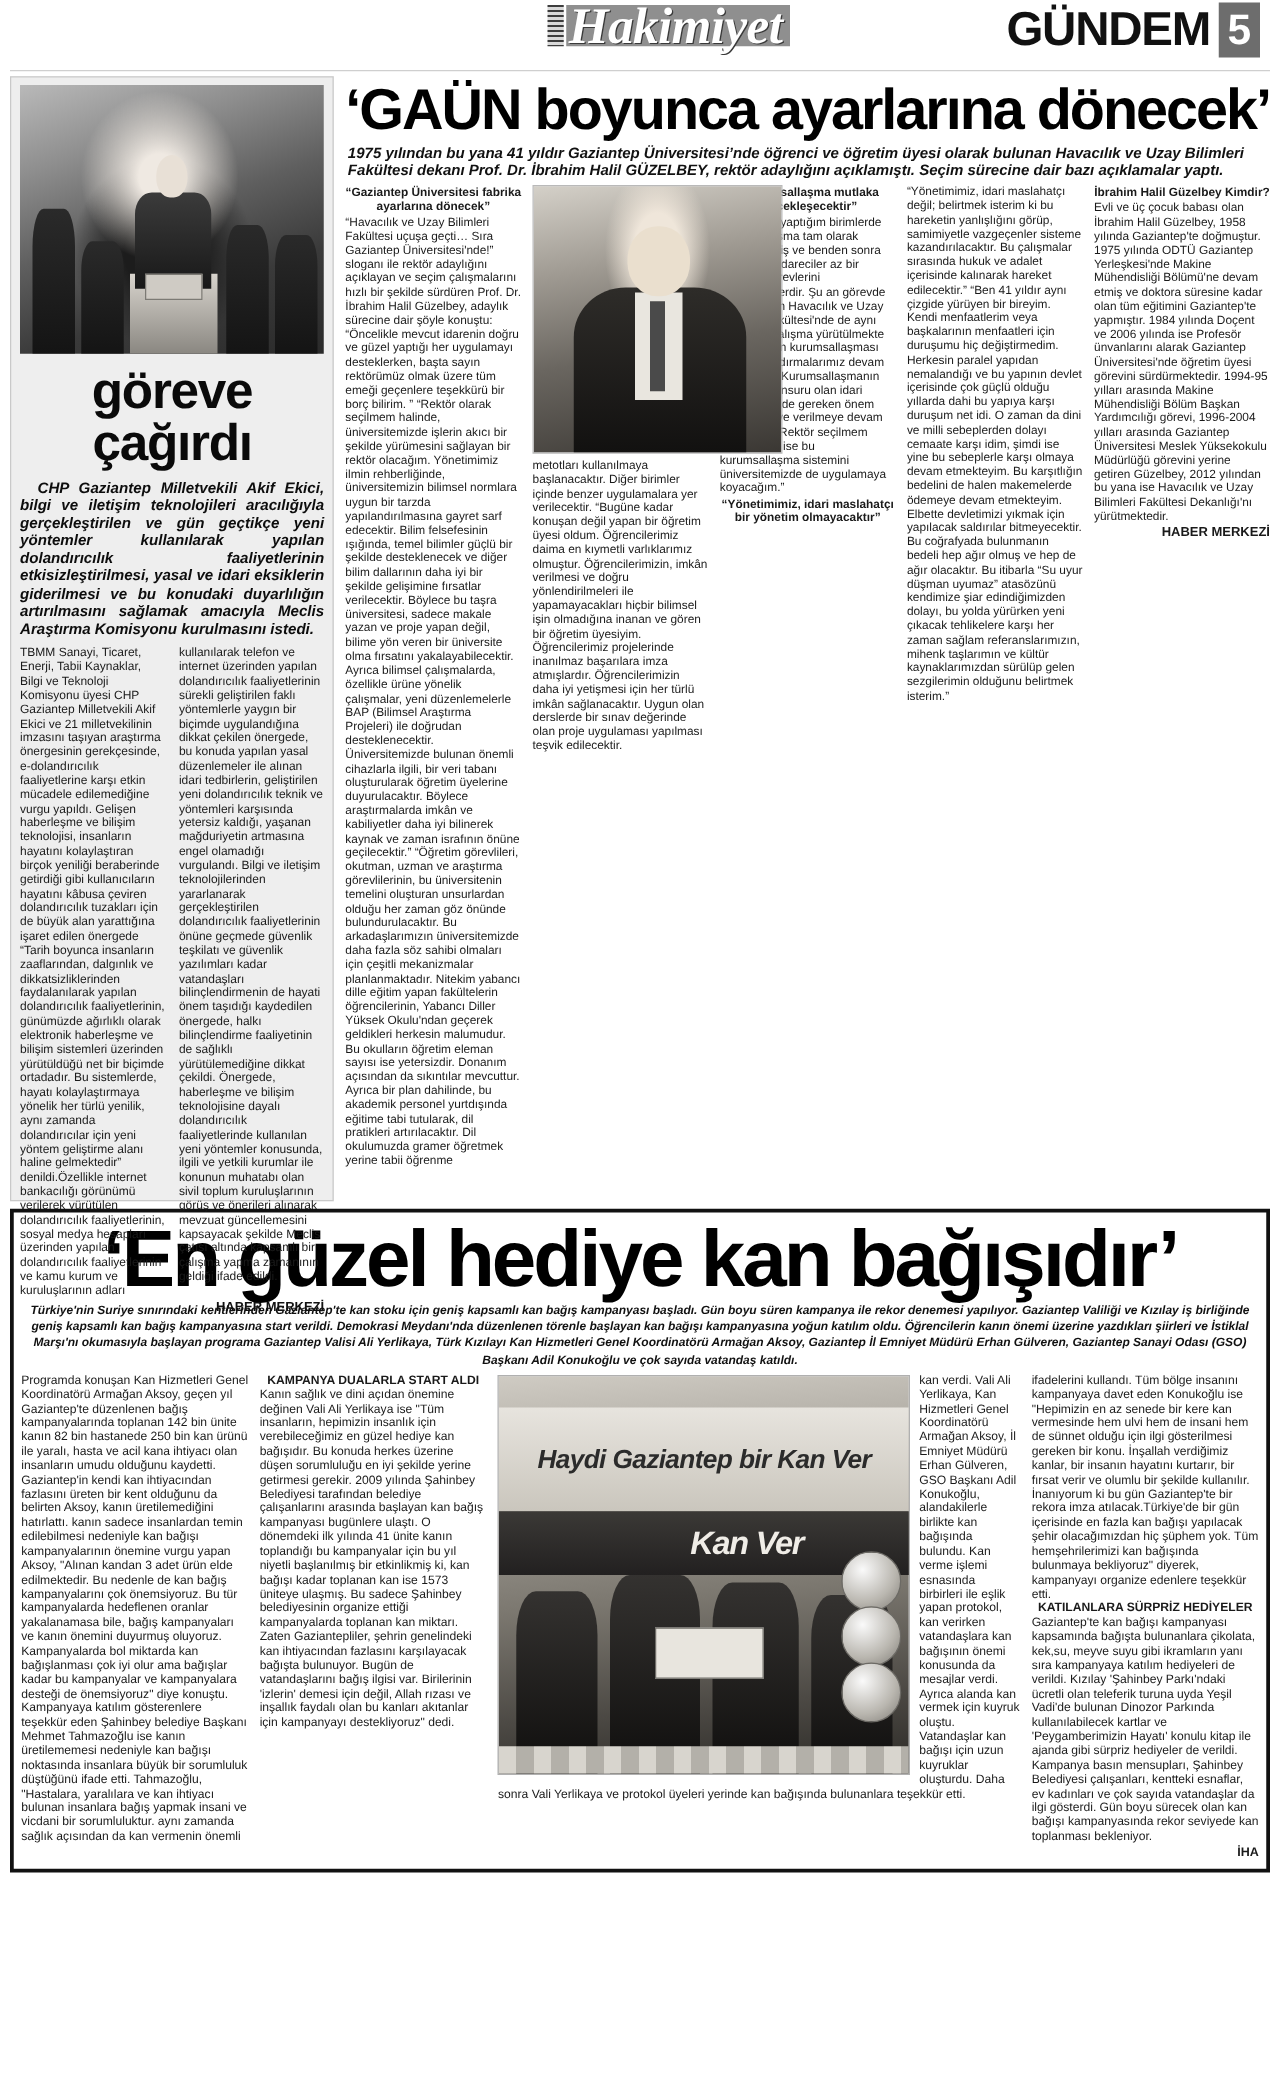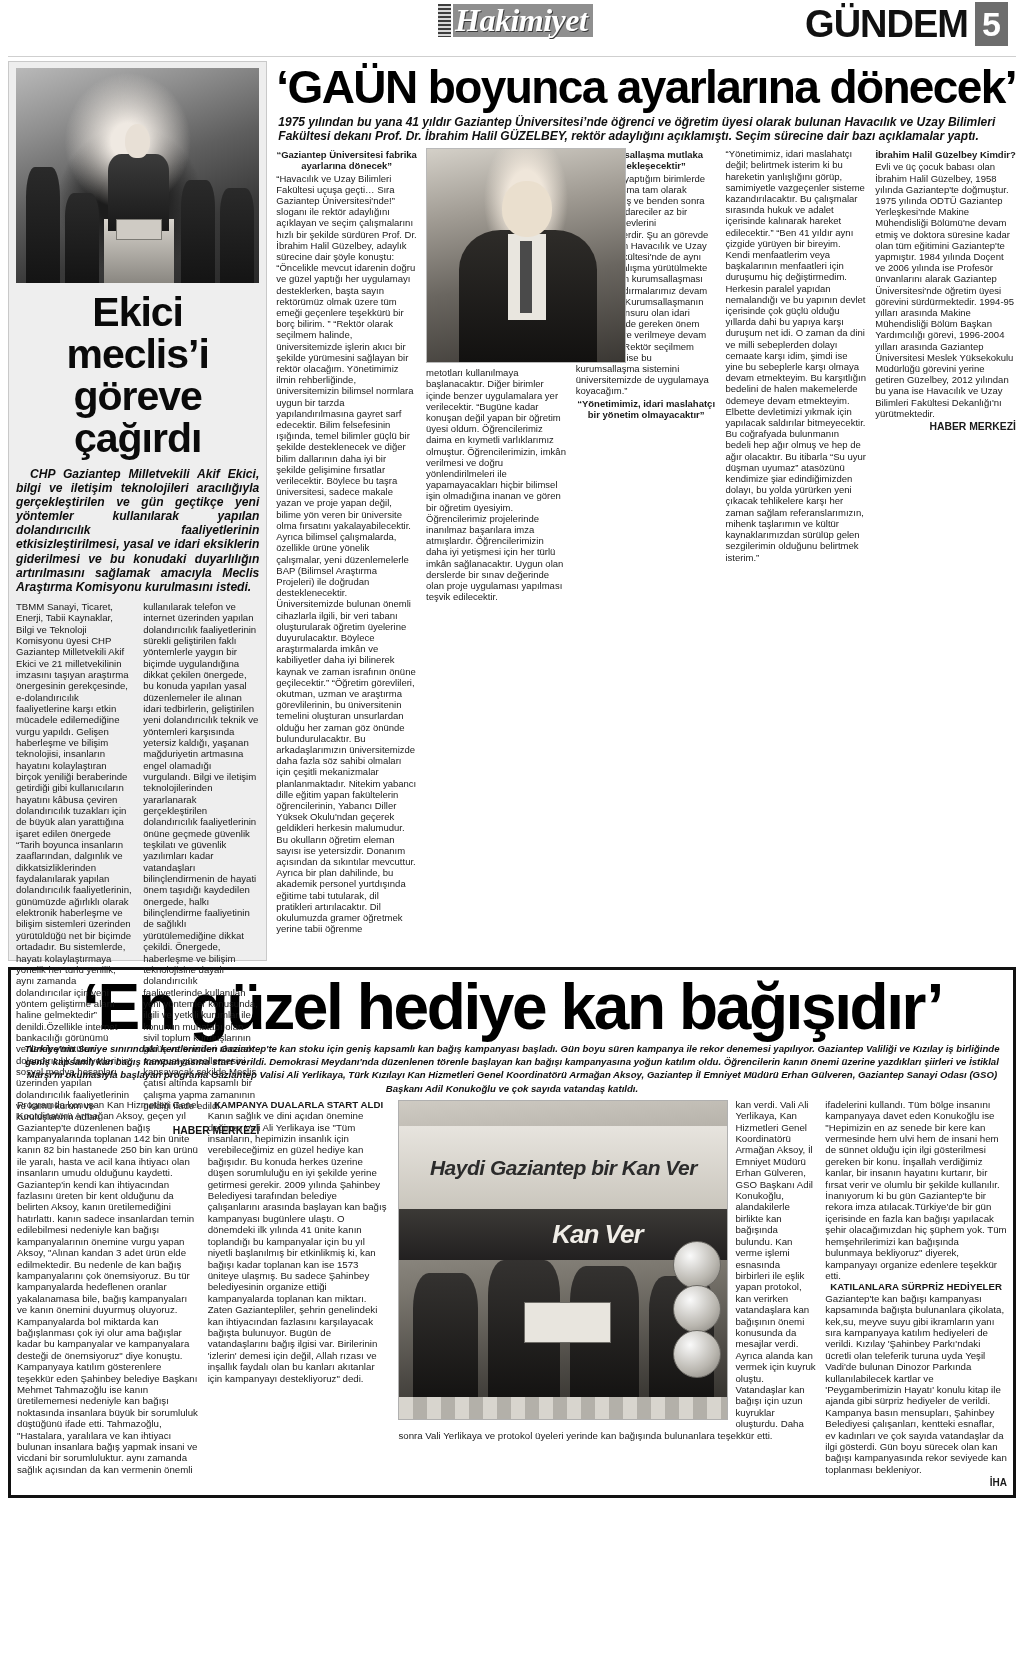--- a/index.html
+++ b/index.html
@@ -33,21 +33,21 @@
     position:absolute;left:430px;top:4px;
     display:flex;align-items:center;
   }
   .mh-logo-bars{
     width:13px;height:33px;margin-right:2px;
     background:repeating-linear-gradient(to bottom,#3d3d3d 0 2px,#d9d9d9 2px 4px);
   }
   .mh-logo-text{
     background:#8f8f8f;color:#fff;
     font-family:"Liberation Serif", serif;
-    font-weight:bold;font-style:italic;font-size:32px;
+    font-weight:bold;font-style:italic;font-size:41px;
     line-height:33px;padding:0 6px 0 2px;
     letter-spacing:-.5px;
     text-shadow:1px 1px 0 #3a3a3a;
   }
   .mh-right{position:absolute;right:8px;top:2px;display:flex;align-items:center;}
   .mh-gundem{
     font-family:"Liberation Sans", sans-serif;
     font-weight:bold;font-size:38px;letter-spacing:-1px;line-height:40px;
     color:#111;margin-right:7px;
   }
@@ -241,21 +241,20 @@
         <div class="fig f1"></div>
         <div class="fig f2"></div>
         <div class="fig f3"></div>
         <div class="fig f4"></div>
         <div class="podium"></div>
         <div class="torso"></div>
         <div class="head"></div>
         <div class="podium-label"></div>
       </div>
       <div class="head1">
-        <span>Ekici meclis’i</span>
         <span class="l2">göreve çağırdı</span>
       </div>
       <div class="lead1">CHP Gaziantep Milletvekili Akif Ekici, bilgi ve iletişim teknolojileri aracılığıyla gerçekleştirilen ve gün geçtikçe yeni yöntemler kullanılarak yapılan dolandırıcılık faaliyetlerinin etkisizleştirilmesi, yasal ve idari eksiklerin giderilmesi ve bu konudaki duyarlılığın artırılmasını sağlamak amacıyla Meclis Araştırma Komisyonu kurulmasını istedi.</div>
       <div class="two-col">
         <p>TBMM Sanayi, Ticaret, Enerji, Tabii Kaynaklar, Bilgi ve Teknoloji Komisyonu üyesi CHP Gaziantep Milletvekili Akif Ekici ve 21 milletvekilinin imzasını taşıyan araştırma önergesinin gerekçesinde, e-dolandırıcılık faaliyetlerine karşı etkin mücadele edilemediğine vurgu yapıldı. Gelişen haberleşme ve bilişim teknolojisi, insanların hayatını kolaylaştıran birçok yeniliği beraberinde getirdiği gibi kullanıcıların hayatını kâbusa çeviren dolandırıcılık tuzakları için de büyük alan yarattığına işaret edilen önergede “Tarih boyunca insanların zaaflarından, dalgınlık ve dikkatsizliklerinden faydalanılarak yapılan dolandırıcılık faaliyetlerinin, günümüzde ağırlıklı olarak elektronik haberleşme ve bilişim sistemleri üzerinden yürütüldüğü net bir biçimde ortadadır. Bu sistemlerde, hayatı kolaylaştırmaya yönelik her türlü yenilik, aynı zamanda dolandırıcılar için yeni yöntem geliştirme alanı haline gelmektedir” denildi.Özellikle internet bankacılığı görünümü verilerek yürütülen dolandırıcılık faaliyetlerinin, sosyal medya hesapları üzerinden yapılan dolandırıcılık faaliyetlerinin ve kamu kurum ve kuruluşlarının adları kullanılarak telefon ve internet üzerinden yapılan dolandırıcılık faaliyetlerinin sürekli geliştirilen faklı yöntemlerle yaygın bir biçimde uygulandığına dikkat çekilen önergede, bu konuda yapılan yasal düzenlemeler ile alınan idari tedbirlerin, geliştirilen yeni dolandırıcılık teknik ve yöntemleri karşısında yetersiz kaldığı, yaşanan mağduriyetin artmasına engel olamadığı vurgulandı. Bilgi ve iletişim teknolojilerinden yararlanarak gerçekleştirilen dolandırıcılık faaliyetlerinin önüne geçmede güvenlik teşkilatı ve güvenlik yazılımları kadar vatandaşları bilinçlendirmenin de hayati önem taşıdığı kaydedilen önergede, halkı bilinçlendirme faaliyetinin de sağlıklı yürütülemediğine dikkat çekildi. Önergede, haberleşme ve bilişim teknolojisine dayalı dolandırıcılık faaliyetlerinde kullanılan yeni yöntemler konusunda, ilgili ve yetkili kurumlar ile konunun muhatabı olan sivil toplum kuruluşlarının görüş ve önerileri alınarak mevzuat güncellemesini kapsayacak şekilde Meclis çatısı altında kapsamlı bir çalışma yapma zamanının geldiği ifade edildi.</p>
       </div>
       <div class="byline">HABER MERKEZİ</div>
     </div>
 
     <div class="right-main">

